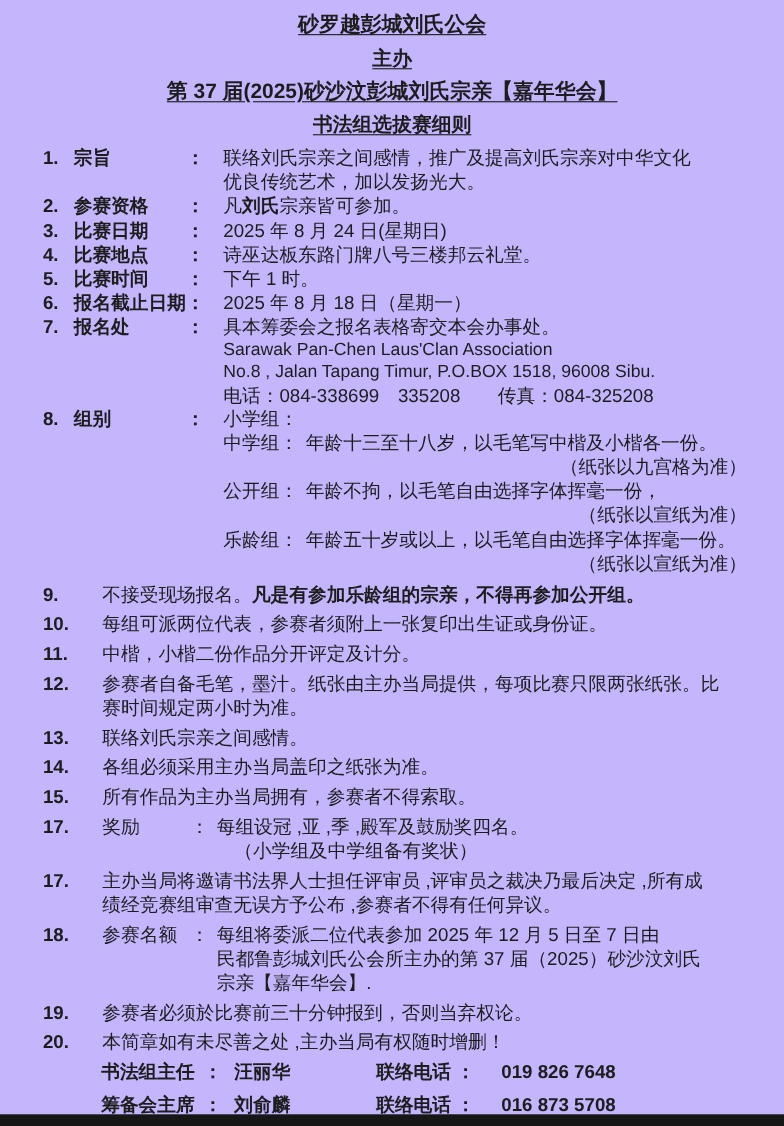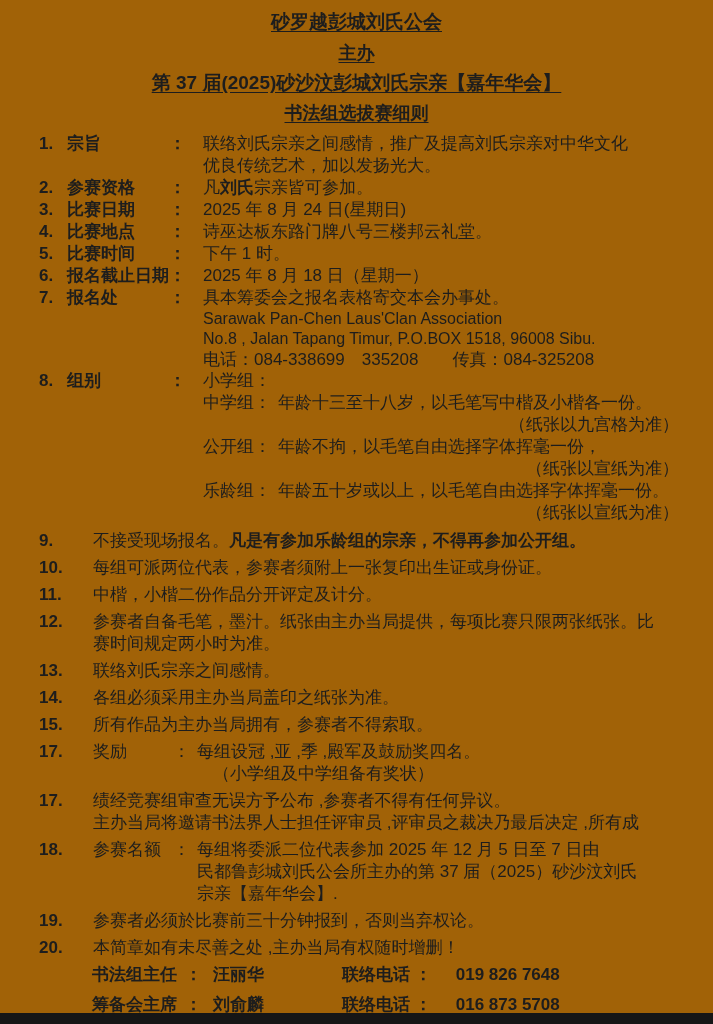--- a/index.html
+++ b/index.html
@@ -1,20 +1,20 @@
 <!DOCTYPE html>
 <html><head>
 <meta charset="utf-8">
 <style>
   html, body { margin:0; padding:0; background:#ffffff; }
   .page {
     position:relative;
     width:713px; height:1024px;
     margin:0 auto;
-    background:#a16207;
+    background:#c4b5fd;
     color:#1d1d1d;
     font-family:"Liberation Sans", sans-serif;
     overflow:hidden;
   }
   
   .header { text-align:center; padding-top:9px; }
   .header div {
     font-weight:bold;
     text-decoration:underline;
     text-underline-offset:3px;
@@ -206,22 +206,22 @@
       <span class="col-num wide">17.</span>
       <span class="col-content">
         <span class="cline"><span class="inner-label">奖励</span><span class="inner-colon">：</span><span>每组设冠 ,亚 ,季 ,殿军及鼓励奖四名。</span></span>
         <span class="cline indent-note">（小学组及中学组备有奖状）</span>
       </span>
     </div>
 
     <div class="row sp">
       <span class="col-num wide">17.</span>
       <span class="col-content">
+        <span class="cline">主办当局将邀请书法界人士担任评审员 ,评审员之裁决乃最后决定 ,所有成</span>
         <span class="cline">绩经竞赛组审查无误方予公布 ,参赛者不得有任何异议。</span>
-        <span class="cline">主办当局将邀请书法界人士担任评审员 ,评审员之裁决乃最后决定 ,所有成</span>
       </span>
     </div>
 
     <div class="row sp">
       <span class="col-num wide">18.</span>
       <span class="col-content">
         <span class="cline"><span class="inner-label">参赛名额</span><span class="inner-colon">：</span><span>每组将委派二位代表参加 2025 年 12 月 5 日至 7 日由</span></span>
         <span class="cline indent-cont">民都鲁彭城刘氏公会所主办的第 37 届（2025）砂沙汶刘氏</span>
         <span class="cline indent-cont">宗亲【嘉年华会】.</span>
       </span>

